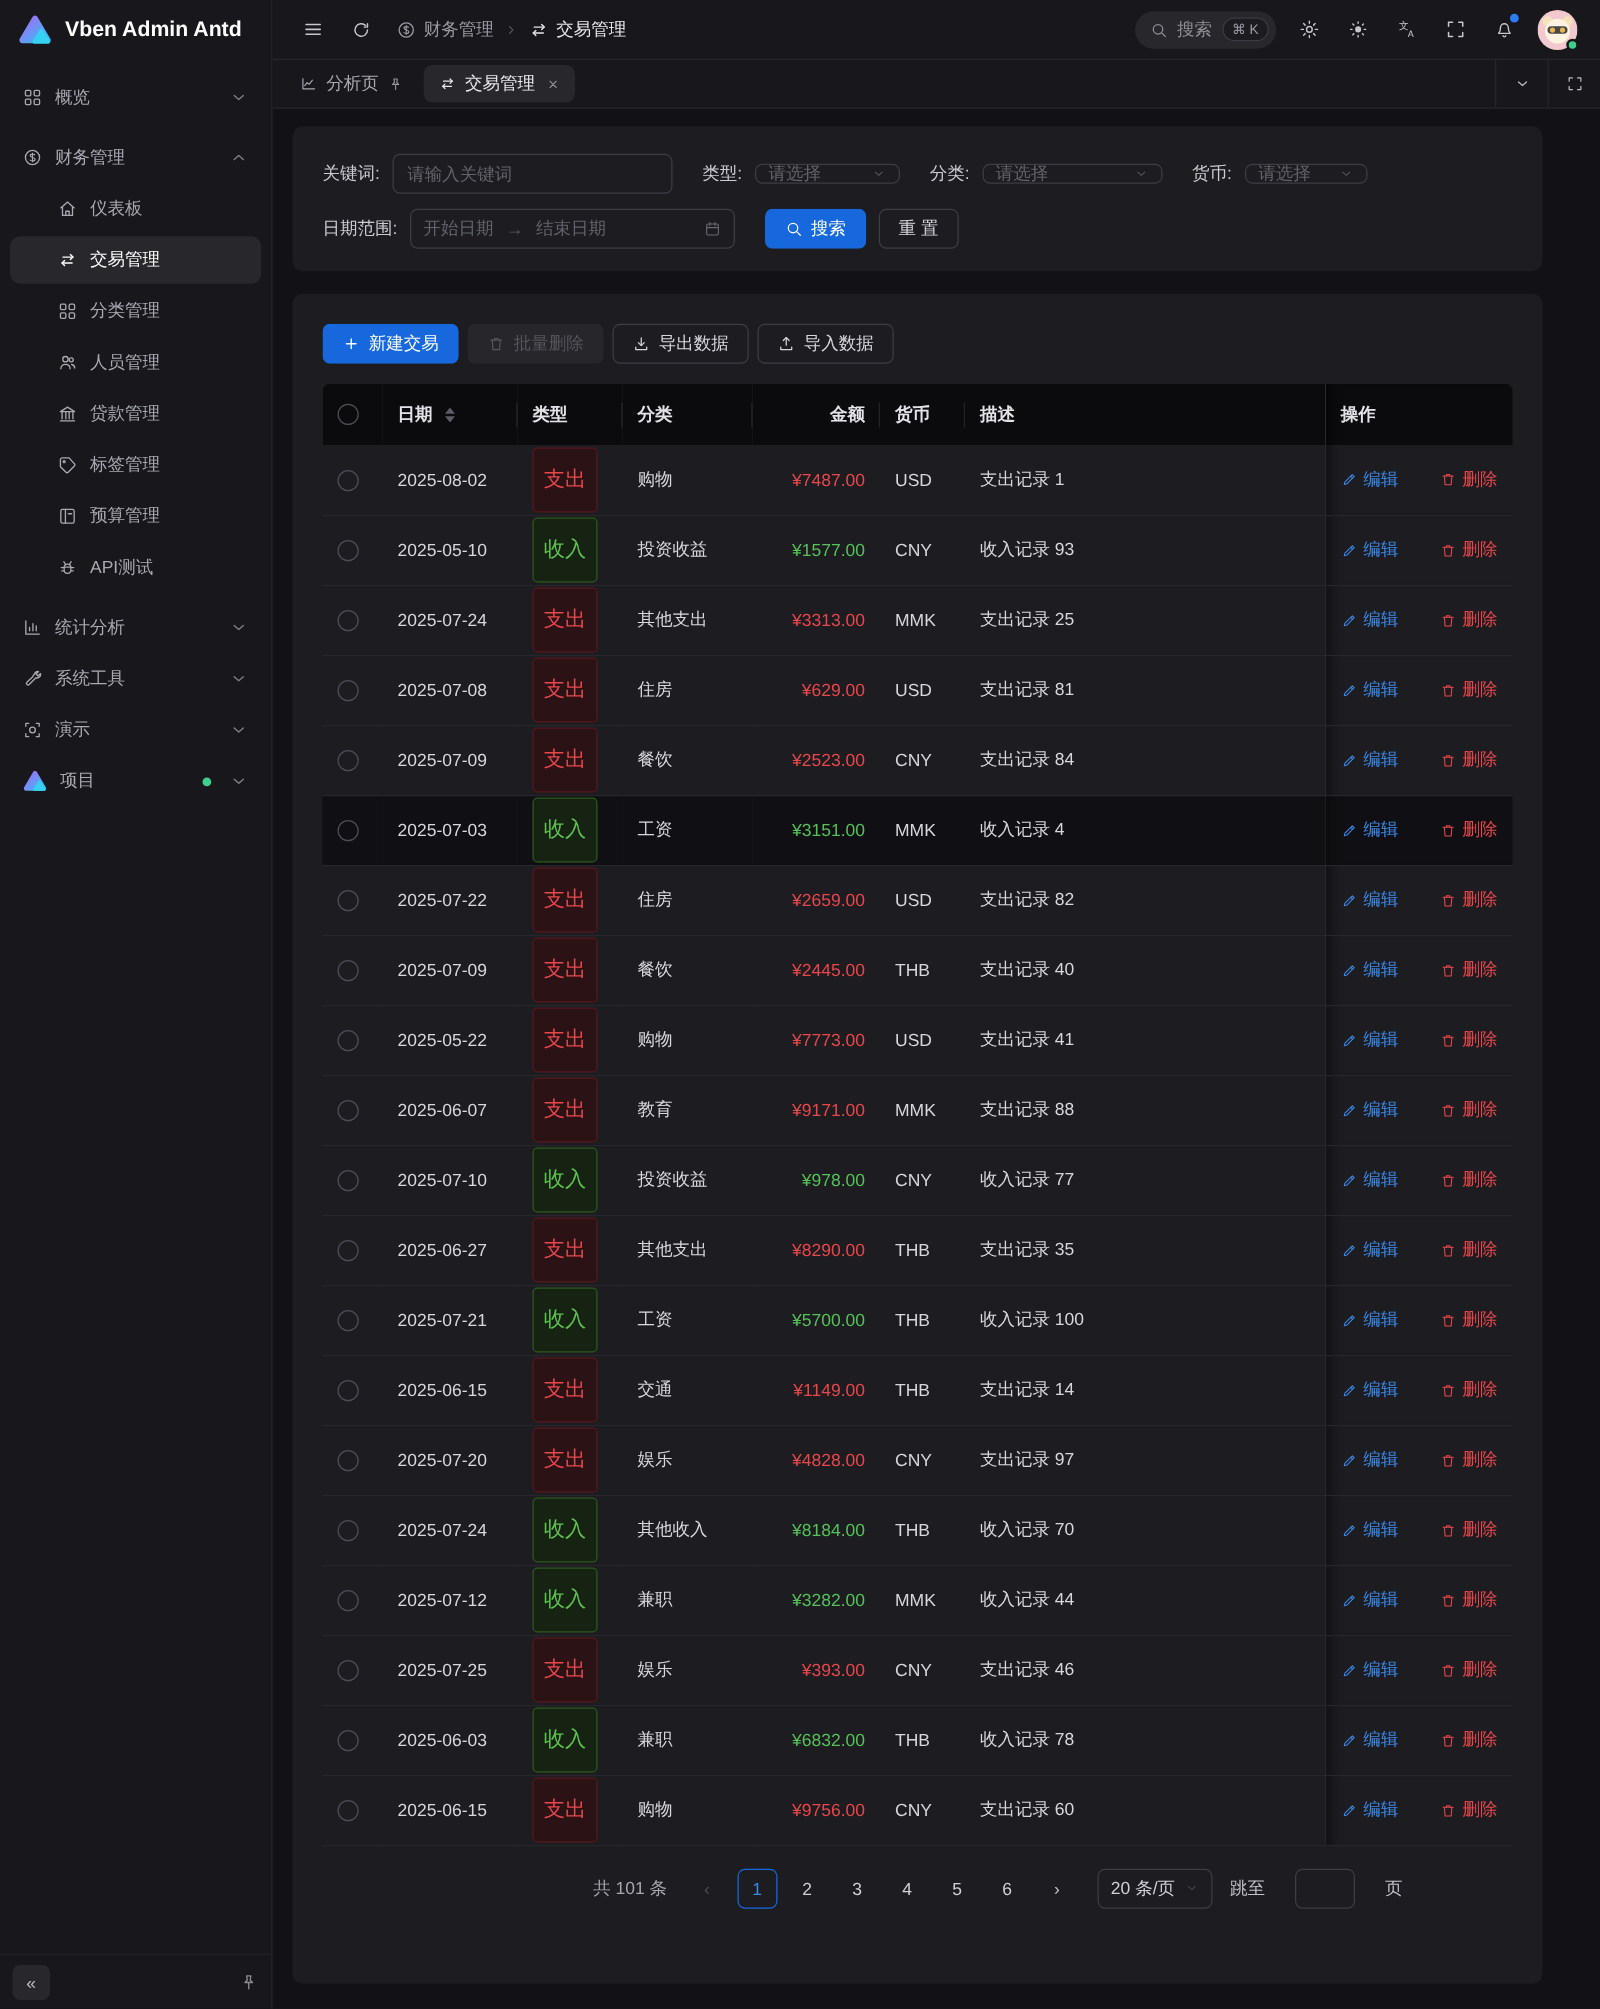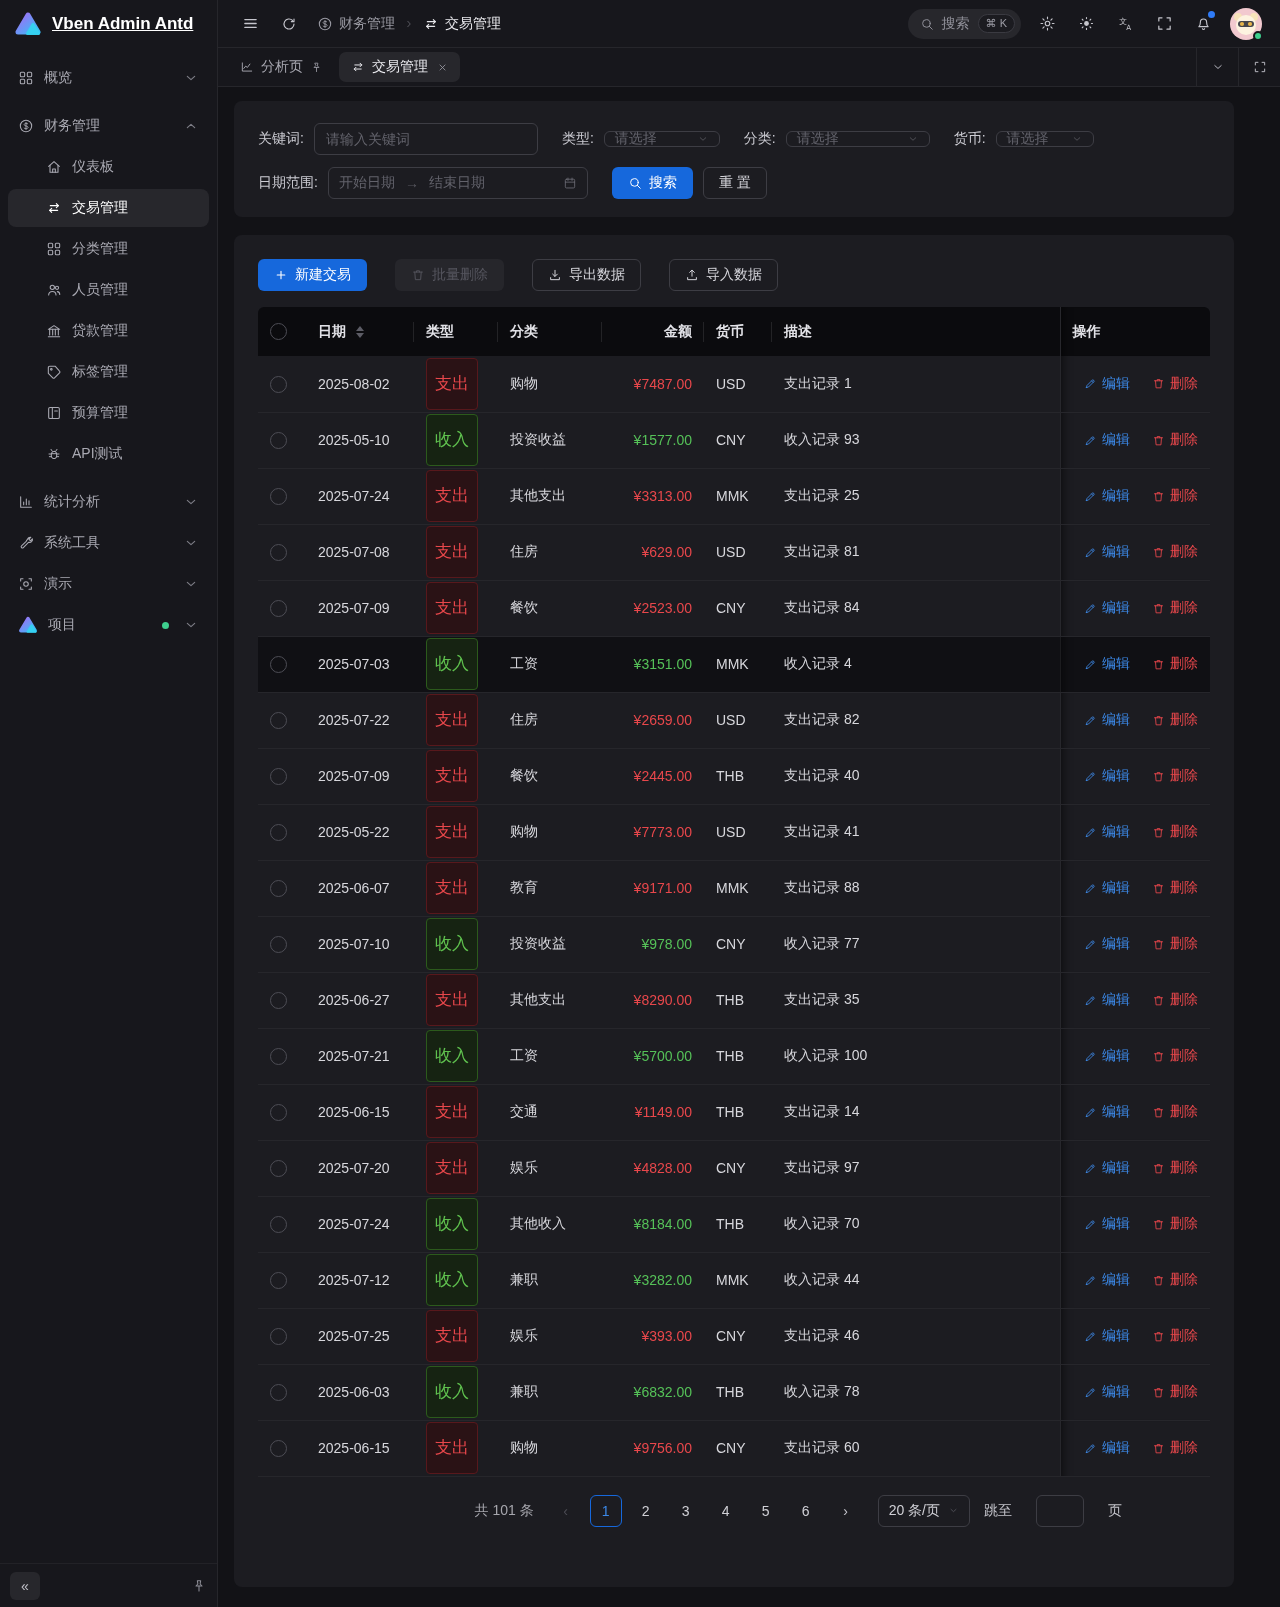--- a/index.html
+++ b/index.html
@@ -9,21 +9,21 @@
     background:#121216; color:#e3e3e8; font-size:14px;
   }
   .app { display:flex; width:1280px; height:1607px; }
 
   
   .sidebar {
     width:218px; min-width:218px; background:#17171c;
     border-right:1px solid #26262b; display:flex; flex-direction:column;
   }
   .logo-row { display:flex; align-items:center; gap:10px; height:48px; padding:0 14px; }
-  .logo-title { font-size:17px; font-weight:bold; color:#fff; white-space:nowrap;text-decoration:underline; }
+  .logo-title { font-size:17px; font-weight:bold; color:#fff; white-space:nowrap; }
   .menu { flex:1; padding:8px 8px 0 8px; overflow:hidden; }
   .m-item {
     display:flex; align-items:center; gap:10px; height:38px; margin:3px 0;
     padding:0 10px; border-radius:8px; color:#a9a9b2; cursor:pointer;
   }
   .m-item .lbl { flex:1; font-size:14px; }
   .m-item .chev { color:#7d7d86; }
   .m-item.child { padding-left:38px; }
   .m-item.active { background:#27272c; color:#ffffff; }
   .m-item.active .lbl { color:#fff; }
@@ -111,21 +111,21 @@
   .btn {
     height:32px; border-radius:6px; border:1px solid transparent; font-size:14px; font-family:inherit;
     display:inline-flex; align-items:center; gap:7px; padding:0 15px; cursor:pointer; white-space:nowrap;
   }
   .btn-primary { background:#1668dc; color:#fff; }
   .btn-default { background:transparent; border-color:#3d3d44; color:#d6d6dc; }
   .btn-disabled { background:#26262b; color:#55555e; cursor:not-allowed; }
   .btn-search { margin-left:14px; }
 
   .table-card { margin-top:18px; flex:1; padding:24px; display:flex; flex-direction:column; }
-  .toolbar { display:flex; gap:28px; margin-bottom:16px; }
+  .toolbar { display:flex; gap:7px; margin-bottom:16px; }
 
   table { width:100%; border-collapse:collapse; table-layout:fixed; }
   col.c-check{width:48px;} col.c-date{width:108px;} col.c-type{width:84px;}
   col.c-cat{width:104px;} col.c-amt{width:102px;} col.c-cur{width:68px;}
   col.c-desc{width:auto;} col.c-act{width:150px;}
   thead th {
     background:#0b0b0e; color:#e2e2e7; font-weight:600; text-align:left;
     height:49px; padding:0 12px; position:relative; font-size:14px;
   }
   thead th.sep::after {
@@ -152,21 +152,21 @@
   .sorter { display:flex; flex-direction:column; gap:2px; }
   .caret { width:0; height:0; border-left:4px solid transparent; border-right:4px solid transparent; }
   .caret.up { border-bottom:5px solid #5c5c65; }
   .caret.down { border-top:5px solid #5c5c65; }
   .badge {
     display:inline-block; font-size:17px; line-height:18px; padding:16px 8px; border-radius:4px;
     border:1px solid transparent;
   }
   .badge.expense { color:#e8474b; background:#2a1215; border-color:#58181c; }
   .badge.income { color:#5fc14e; background:#162312; border-color:#2c5a1c; }
-  .row-actions { display:flex; gap:22px; justify-content:flex-end; }
+  .row-actions { display:flex; justify-content:space-between; }
   .link { display:inline-flex; align-items:center; gap:5px; background:none; border:none; font-size:14px; font-family:inherit; cursor:pointer; }
   .link.edit { color:#3c89e8; }
   .link.del { color:#e8474b; }
 
   .pagination { display:flex; align-items:center; justify-content:flex-end; gap:8px; margin-top:18px; padding-right:88px; }
   .pg-total { color:#a6a6ad; margin-right:8px; }
   .pg-btn {
     min-width:32px; height:32px; border-radius:6px; background:none; border:1px solid transparent;
     color:#d0d0d6; font-size:14px; font-family:inherit; cursor:pointer; display:flex; align-items:center; justify-content:center;
   }

